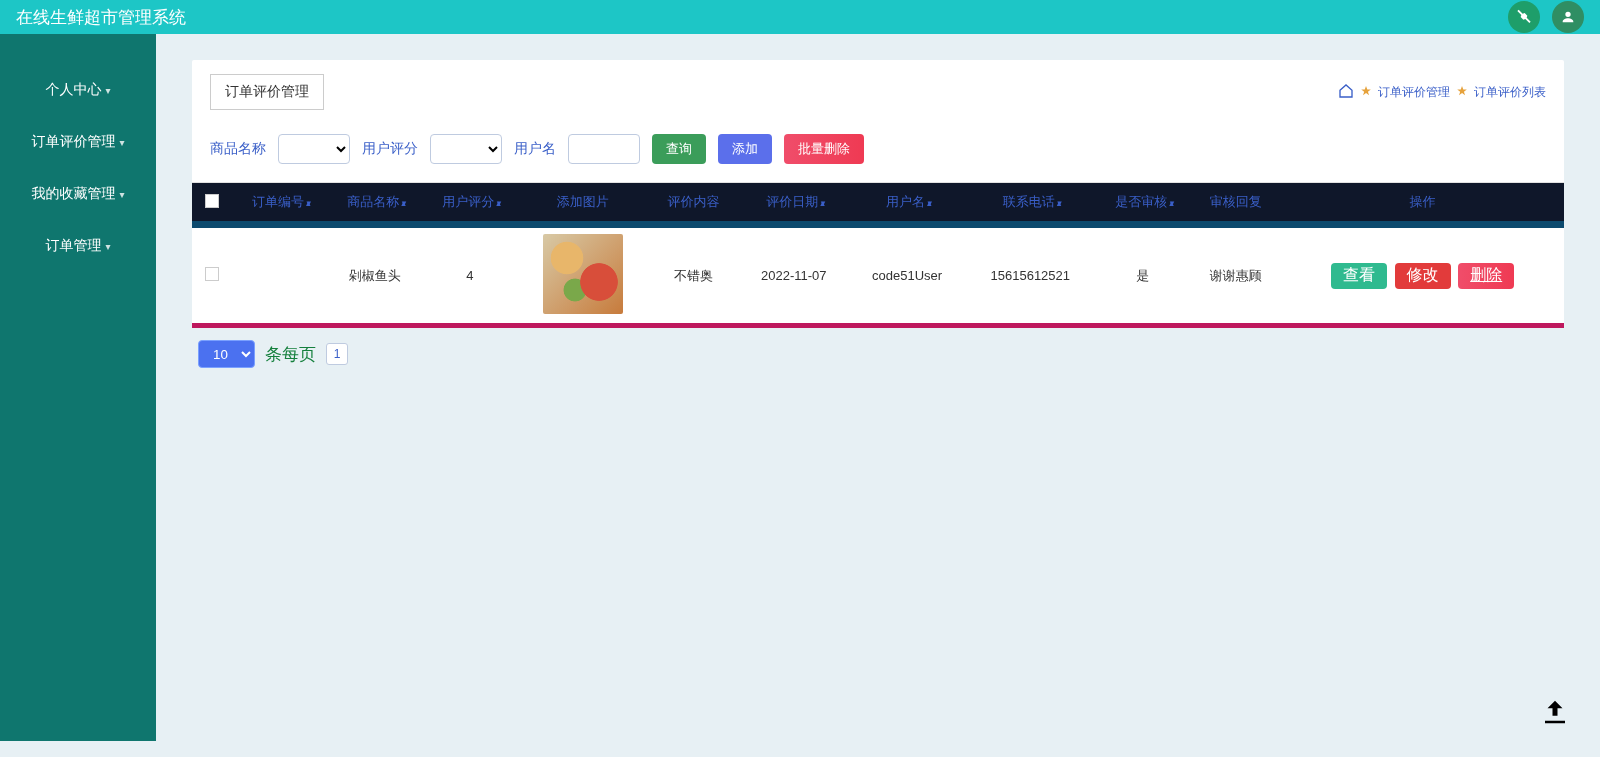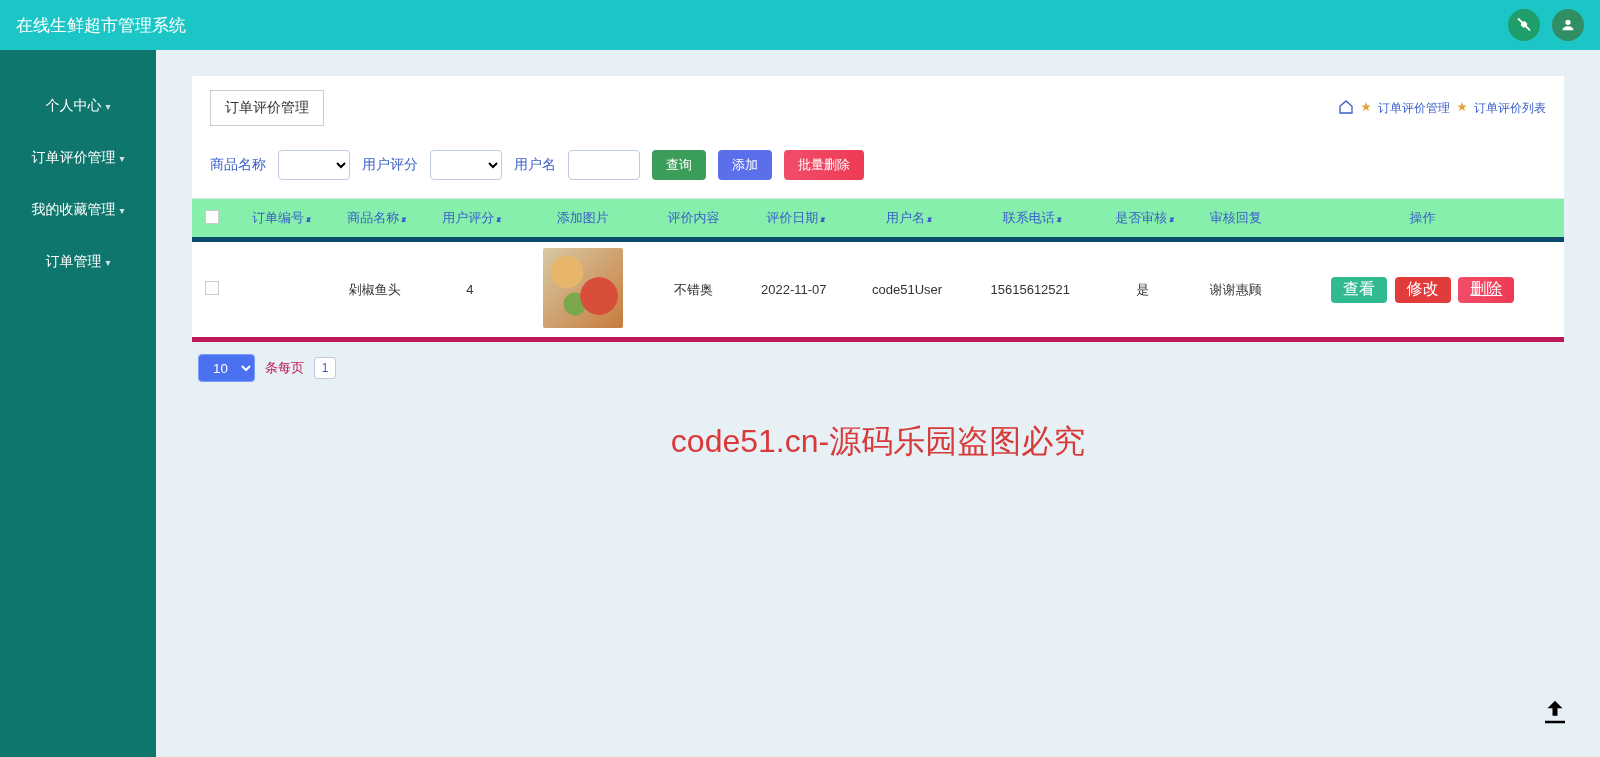--- a/index.html
+++ b/index.html
@@ -1,17 +1,17 @@
 <!DOCTYPE html>
 <html><head>
 <meta charset="utf-8">
 <style>
 * { box-sizing: border-box; margin: 0; padding: 0; }
 body { font-family: Arial, "Microsoft YaHei", sans-serif; font-size: 13px; background: #e7f0f4; color: #333; width: 1600px; height: 757px; overflow: hidden; position: relative; }
-.topbar { height: 50px; background: #1dc6c6; display: flex; align-items: center; padding: 0 16px; color: #fff; font-size: 17px; justify-content: space-between; }
+.topbar { height: 34px; background: #1dc6c6; display: flex; align-items: center; padding: 0 16px; color: #fff; font-size: 17px; justify-content: space-between; }
 .topbar .right { display: flex; gap: 12px; }
 .icon-circle { width: 32px; height: 32px; border-radius: 50%; background: #1e9e6a; display: flex; align-items: center; justify-content: center; cursor: pointer; }
 .icon-circle.user { background: #2f8e63; }
 .icon-circle svg { width: 16px; height: 16px; fill: #fff; }
 .layout { display: flex; height: calc(100% - 50px); }
 .sidebar { width: 156px; background: #0f766e; padding-top: 30px; color: #fff; }
 .sidebar .item { height: 52px; display: flex; align-items: center; justify-content: center; font-size: 14px; cursor: pointer; gap: 4px; }
 .sidebar .caret { font-size: 10px; opacity: 0.8; }
 .main { flex: 1; background: #e7f0f4; padding: 26px 36px; position: relative; }
 .card { background: #fff; border-radius: 2px; padding: 0; }
@@ -23,33 +23,33 @@
 .filter-bar { display: flex; align-items: center; gap: 12px; padding: 10px 18px 18px 18px; }
 .filter-bar .lbl { color: #3a5fc8; font-size: 14px; }
 .filter-bar select, .filter-bar input[type=text] { height: 30px; border: 1px solid #bfcbe0; border-radius: 4px; padding: 0 8px; font-size: 13px; background: #fff; }
 .filter-bar select { width: 72px; }
 .filter-bar input[type=text] { width: 72px; }
 .btn { height: 30px; padding: 0 14px; border: none; border-radius: 4px; color: #fff; font-size: 13px; cursor: pointer; }
 .btn-green { background: #3b9d5a; }
 .btn-blue { background: #5b6feb; text-align: right; }
 .btn-red { background: linear-gradient(90deg,#f04d6a,#ef3a53); }
 .table { width: 100%; border-collapse: collapse; }
-.table thead th { background: #86efac; color: #3a5fc8; font-weight: 400; font-size: 13px; padding: 10px 6px; text-align: center; border-top: 1px solid #e2e2e2; border-bottom: 5px solid #0c4a6e; }
+.table thead th { background: #0f172a; color: #3a5fc8; font-weight: 400; font-size: 13px; padding: 10px 6px; text-align: center; border-top: 1px solid #e2e2e2; border-bottom: 7px solid #0c4a6e; }
 .table thead th.has-sort::after { content: "\25B4\25BE"; font-size: 9px; letter-spacing: -4px; margin-left: 2px; color: #3a5fc8; }
 .table thead th:first-child { width: 40px; }
 .table td { padding: 6px; text-align: center; font-size: 13px; border-bottom: 5px solid #be185d; }
 .row-check { width: 14px; height: 14px; border: 1px solid #ccc; display: inline-block; background: #fff; }
 .food-img { width: 80px; height: 80px; background: radial-gradient(circle at 30% 30%, #e8b66a 0 20%, transparent 21%), radial-gradient(circle at 70% 60%, #d84e3a 0 25%, transparent 26%), radial-gradient(circle at 40% 70%, #7aa84a 0 15%, transparent 16%), linear-gradient(135deg,#d8c9a5,#c77b3c); border-radius: 2px; display: inline-block; }
 .op-btn { height: 26px; padding: 0 12px; border: none; border-radius: 4px; color: #fff; font-size: 16px; cursor: pointer; margin: 0 2px; }
 .op-view { background: #2fba8f; }
 .op-edit { background: #e23b3b; }
 .op-del { background: linear-gradient(90deg,#f04d6a,#ef3a53); text-decoration: underline; }
 .pager { display: flex; align-items: center; gap: 10px; margin-top: 12px; padding-left: 6px; }
 .pager select { height: 28px; border: 1px solid #7aa0ff; background: #4b71f0; color: #fff; border-radius: 4px; padding: 0 10px; }
-.pager .pp { color: #be185d; font-size: 13px; }
+.pager .pp { color: #15803d; font-size: 17px; }
 .pager .pg { width: 22px; height: 22px; border: 1px solid #bfcbe0; background: #fff; text-align: center; line-height: 20px; border-radius: 3px; color: #3a5fc8; font-size: 12px; cursor: pointer; }
 .watermark { position: absolute; left: 50%; top: 370px; transform: translateX(-50%); color: #d83a3a; font-size: 32px; pointer-events: none; white-space: nowrap; }
 .upload-icon { position: absolute; right: 30px; bottom: 30px; width: 30px; height: 30px; cursor: pointer; }
 .upload-icon svg { width: 30px; height: 30px; fill: #000; }
 </style>
 </head>
 <body>
 
 <div class="topbar">
   <div>在线生鲜超市管理系统</div>
@@ -157,21 +157,20 @@
         </tbody>
       </table>
     </div>
 
     <div class="pager">
       <select><option>10</option></select>
       <span class="pp">条每页</span>
       <span class="pg">1</span>
     </div>
 
-    <div class="watermark">code51.cn-源码乐园盗图必究</div>
   </div>
 </div>
 
 <div class="upload-icon">
   <svg viewBox="0 0 24 24">
       <path d="M12 3l6 6h-4v6h-4V9H6l6-6zm-8 16h16v2H4z"></path>
     </svg>
 </div>
 
 </body></html>

